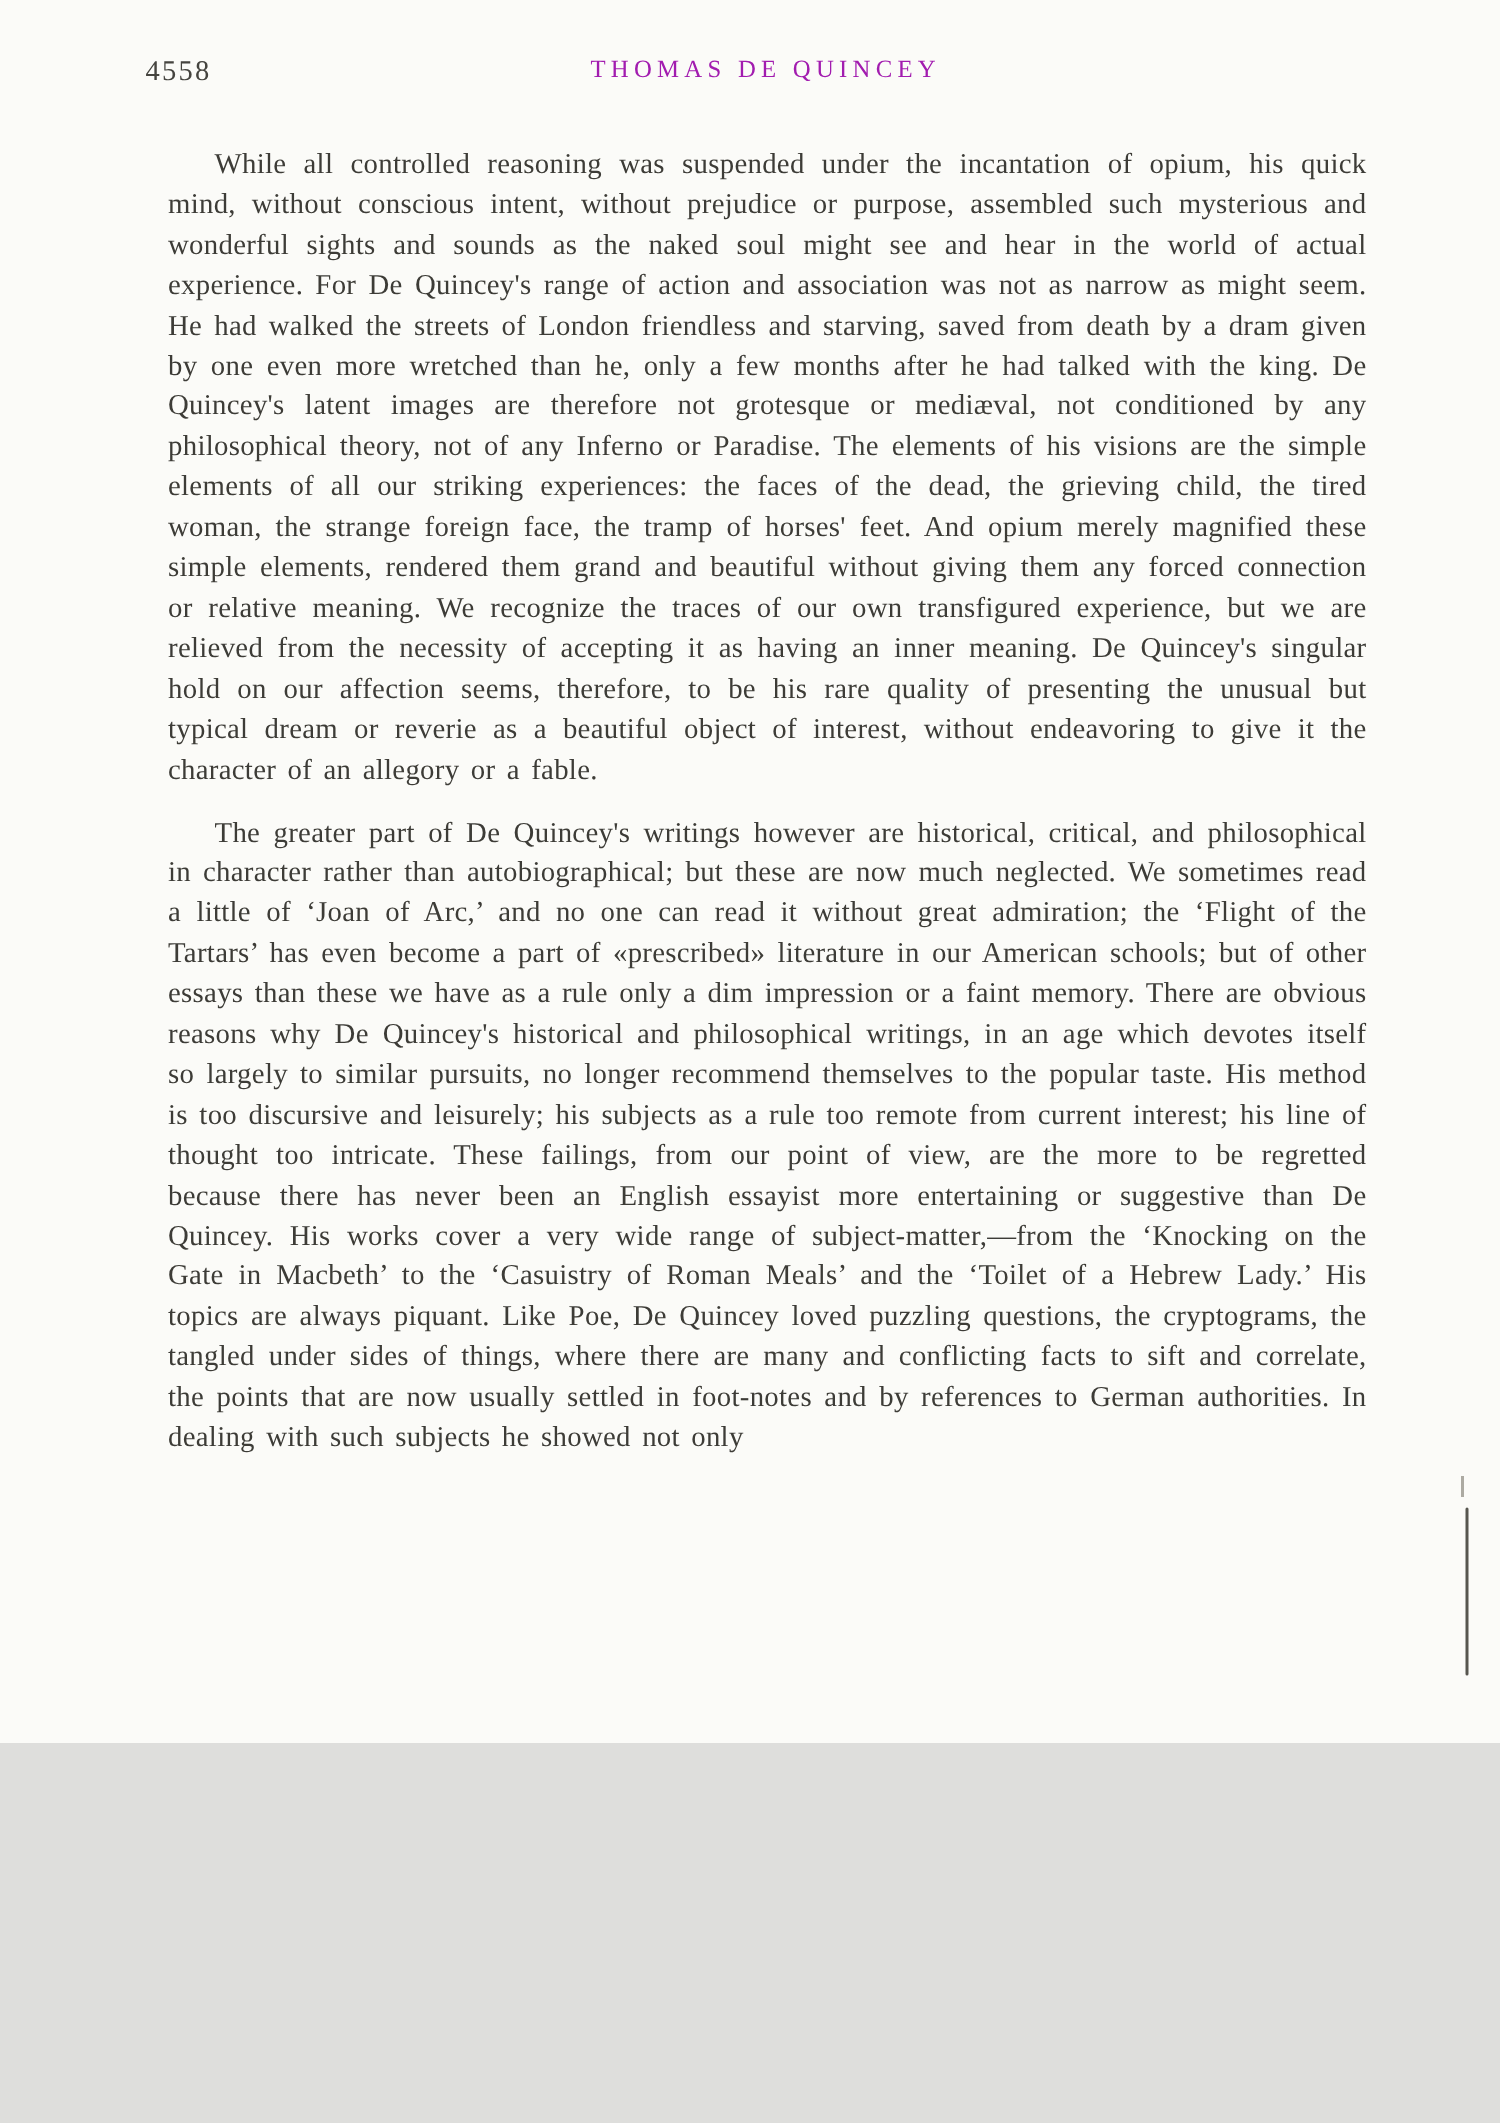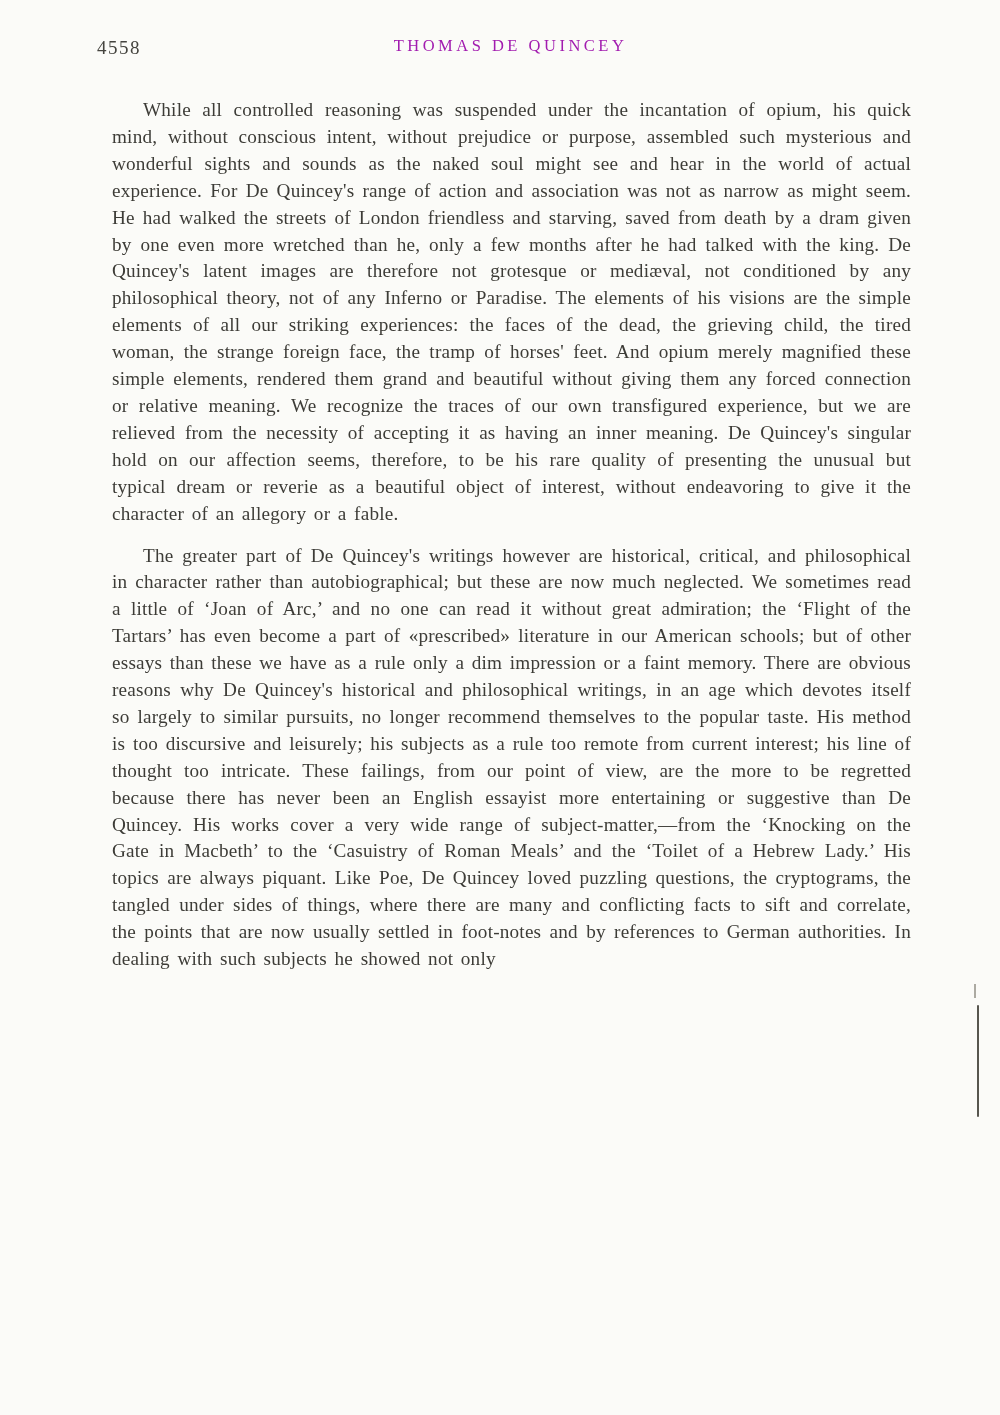--- a/index.html
+++ b/index.html
@@ -3,21 +3,21 @@
 <meta charset="utf-8">
 <style>
   html, body { margin: 0; padding: 0; }
   body {
     background: #dededc;
     font-family: "Liberation Serif", "DejaVu Serif", serif;
   }
   .page {
     position: relative;
     width: 1000px;
-    height: 1415px;
+    height: 1162px;
     margin: 0 auto;
     background: #fbfbf8;
     box-sizing: border-box;
     padding: 34px 74px 0 97px;
     color: #3d3c37;
     overflow: hidden;
   }
   .header {
     position: relative;
     height: 48px;

